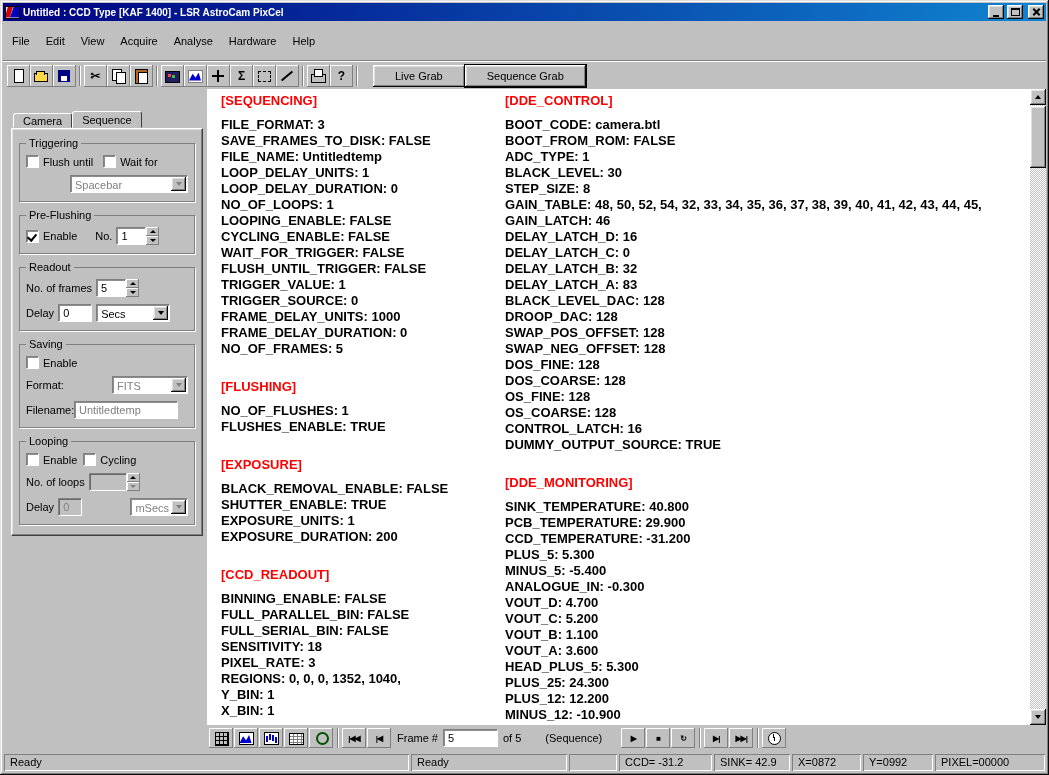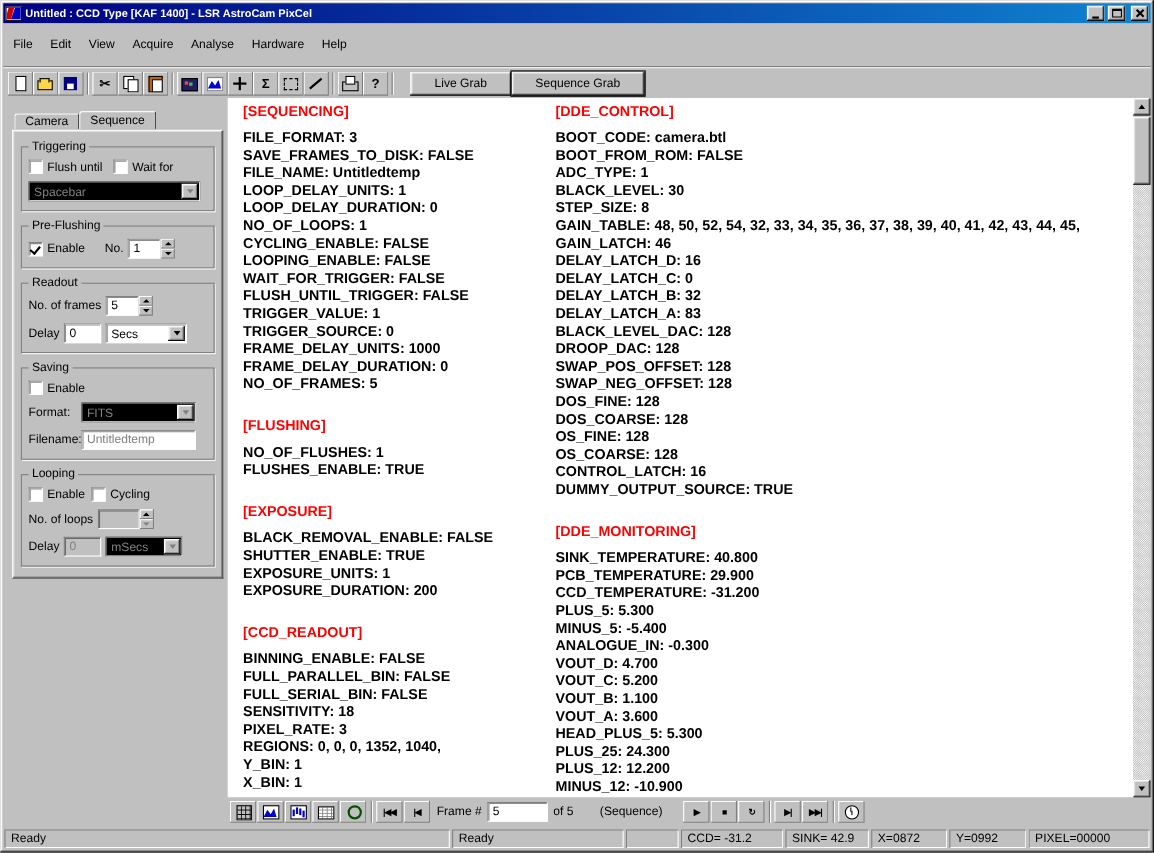--- a/index.html
+++ b/index.html
@@ -79,21 +79,21 @@
      background-image:linear-gradient(#808080 1px,transparent 1px),linear-gradient(90deg,#808080 1px,transparent 1px);
      background-size:4px 3px;background-position:-1px -1px;}
   .ic-circle::before{content:"";position:absolute;left:3px;top:2px;width:9px;height:9px;border:2px solid #005000;border-radius:50%;}
   .ic-clock::before{content:"";position:absolute;left:2px;top:2px;width:11px;height:11px;border:1px solid #000;border-radius:50%;background:#fff;}
   .ic-clock::after{content:"";position:absolute;left:7px;top:4px;width:1px;height:4px;background:#000;box-shadow:1px 3px 0 #000;}
 
   
   .workspace{flex:1;position:relative;background:#c0c0c0;overflow:hidden;}
 
   
-  .sidebar{position:absolute;left:0;top:0;bottom:0;width:204px;}
+  .sidebar{position:absolute;left:0;top:10px;bottom:0;width:204px;}
   .tab-panel{position:absolute;left:8px;top:12px;width:192px;}
   .tab-strip{display:flex;padding-left:2px;position:relative;}
   .tab{font-size:11px;padding:2px 9px 0;height:17px;background:#c0c0c0;position:relative;
        border:1px solid;border-color:#fff #404040 transparent #fff;border-top-left-radius:3px;border-top-right-radius:3px;}
   .tab.inactive{height:15px;margin-top:2px;z-index:1;padding-top:1px;}
   .tab.active{z-index:3;margin-bottom:-1px;}
   .panel-body{position:relative;z-index:2;background:#c0c0c0;padding:10px 5px 8px;
       border:1px solid;border-color:#fff #404040 #404040 #fff;
       box-shadow:inset -1px -1px 0 #808080, inset 1px 1px 0 #dfdfdf;}
   .group{position:relative;border:1px solid #808080;box-shadow:1px 1px 0 #fff;margin:4px 2px 13px;padding:11px 6px 7px;}
@@ -105,21 +105,21 @@
   .cb{width:13px;height:13px;background:#fff;flex:0 0 13px;position:relative;
       border:1px solid;border-color:#808080 #fff #fff #808080;box-shadow:inset 1px 1px 0 rgba(0,0,0,.45);}
   .cb.checked::after{content:"";position:absolute;left:2px;top:1px;width:4px;height:7px;
       border-right:2px solid #000;border-bottom:2px solid #000;transform:rotate(40deg);}
   .edit{height:18px;background:#fff;font-size:11px;padding:1px 4px;color:#000;font-family:"Liberation Sans",sans-serif;
         display:flex;align-items:center;outline:none;}
   input.edit{display:inline-block;line-height:14px;}
   .edit.disabled{background:#c0c0c0;color:#808080;}
   .edit.disabled-white{background:#fff;color:#808080;}
   .combo{position:relative;height:18px;background:#fff;font-size:11px;padding:2px 18px 1px 4px;display:flex;align-items:center;}
-  .combo.disabled{background:#000000;color:#808080;}
+  .combo.disabled{background:#ffffff;color:#808080;margin-left:44px;}
   .combo-btn{position:absolute;right:1px;top:1px;bottom:1px;width:15px;background:#c0c0c0;display:flex;align-items:center;justify-content:center;
       box-shadow:inset -1px -1px 0 #0a0a0a, inset 1px 1px 0 #ffffff, inset -2px -2px 0 #808080, inset 2px 2px 0 #dfdfdf;}
   .arr-down{width:0;height:0;border-left:3px solid transparent;border-right:3px solid transparent;border-top:4px solid #000;}
   .arr-up{width:0;height:0;border-left:3px solid transparent;border-right:3px solid transparent;border-bottom:4px solid #000;}
   .disabled .arr-down{border-top-color:#808080;}
   .spin{display:flex;align-items:stretch;}
   .spin .edit{width:30px;}
   .spin-btns{display:flex;flex-direction:column;width:13px;height:18px;}
   .spin-btn{flex:1;background:#c0c0c0;display:flex;align-items:center;justify-content:center;
       box-shadow:inset -1px -1px 0 #808080, inset 1px 1px 0 #ffffff;}
@@ -396,22 +396,22 @@
     <div class="content">
       <div class="col" id="col-left">
           <div class="section">
             <div class="sec-header">[SEQUENCING]</div>
             <div class="sec-line">FILE_FORMAT: 3</div>
             <div class="sec-line">SAVE_FRAMES_TO_DISK: FALSE</div>
             <div class="sec-line">FILE_NAME: Untitledtemp</div>
             <div class="sec-line">LOOP_DELAY_UNITS: 1</div>
             <div class="sec-line">LOOP_DELAY_DURATION: 0</div>
             <div class="sec-line">NO_OF_LOOPS: 1</div>
+            <div class="sec-line">LOOPING_ENABLE: FALSE</div>
             <div class="sec-line">CYCLING_ENABLE: FALSE</div>
-            <div class="sec-line">LOOPING_ENABLE: FALSE</div>
             <div class="sec-line">WAIT_FOR_TRIGGER: FALSE</div>
             <div class="sec-line">FLUSH_UNTIL_TRIGGER: FALSE</div>
             <div class="sec-line">TRIGGER_VALUE: 1</div>
             <div class="sec-line">TRIGGER_SOURCE: 0</div>
             <div class="sec-line">FRAME_DELAY_UNITS: 1000</div>
             <div class="sec-line">FRAME_DELAY_DURATION: 0</div>
             <div class="sec-line">NO_OF_FRAMES: 5</div>
           </div>
           <div class="section">
             <div class="sec-header">[FLUSHING]</div>

